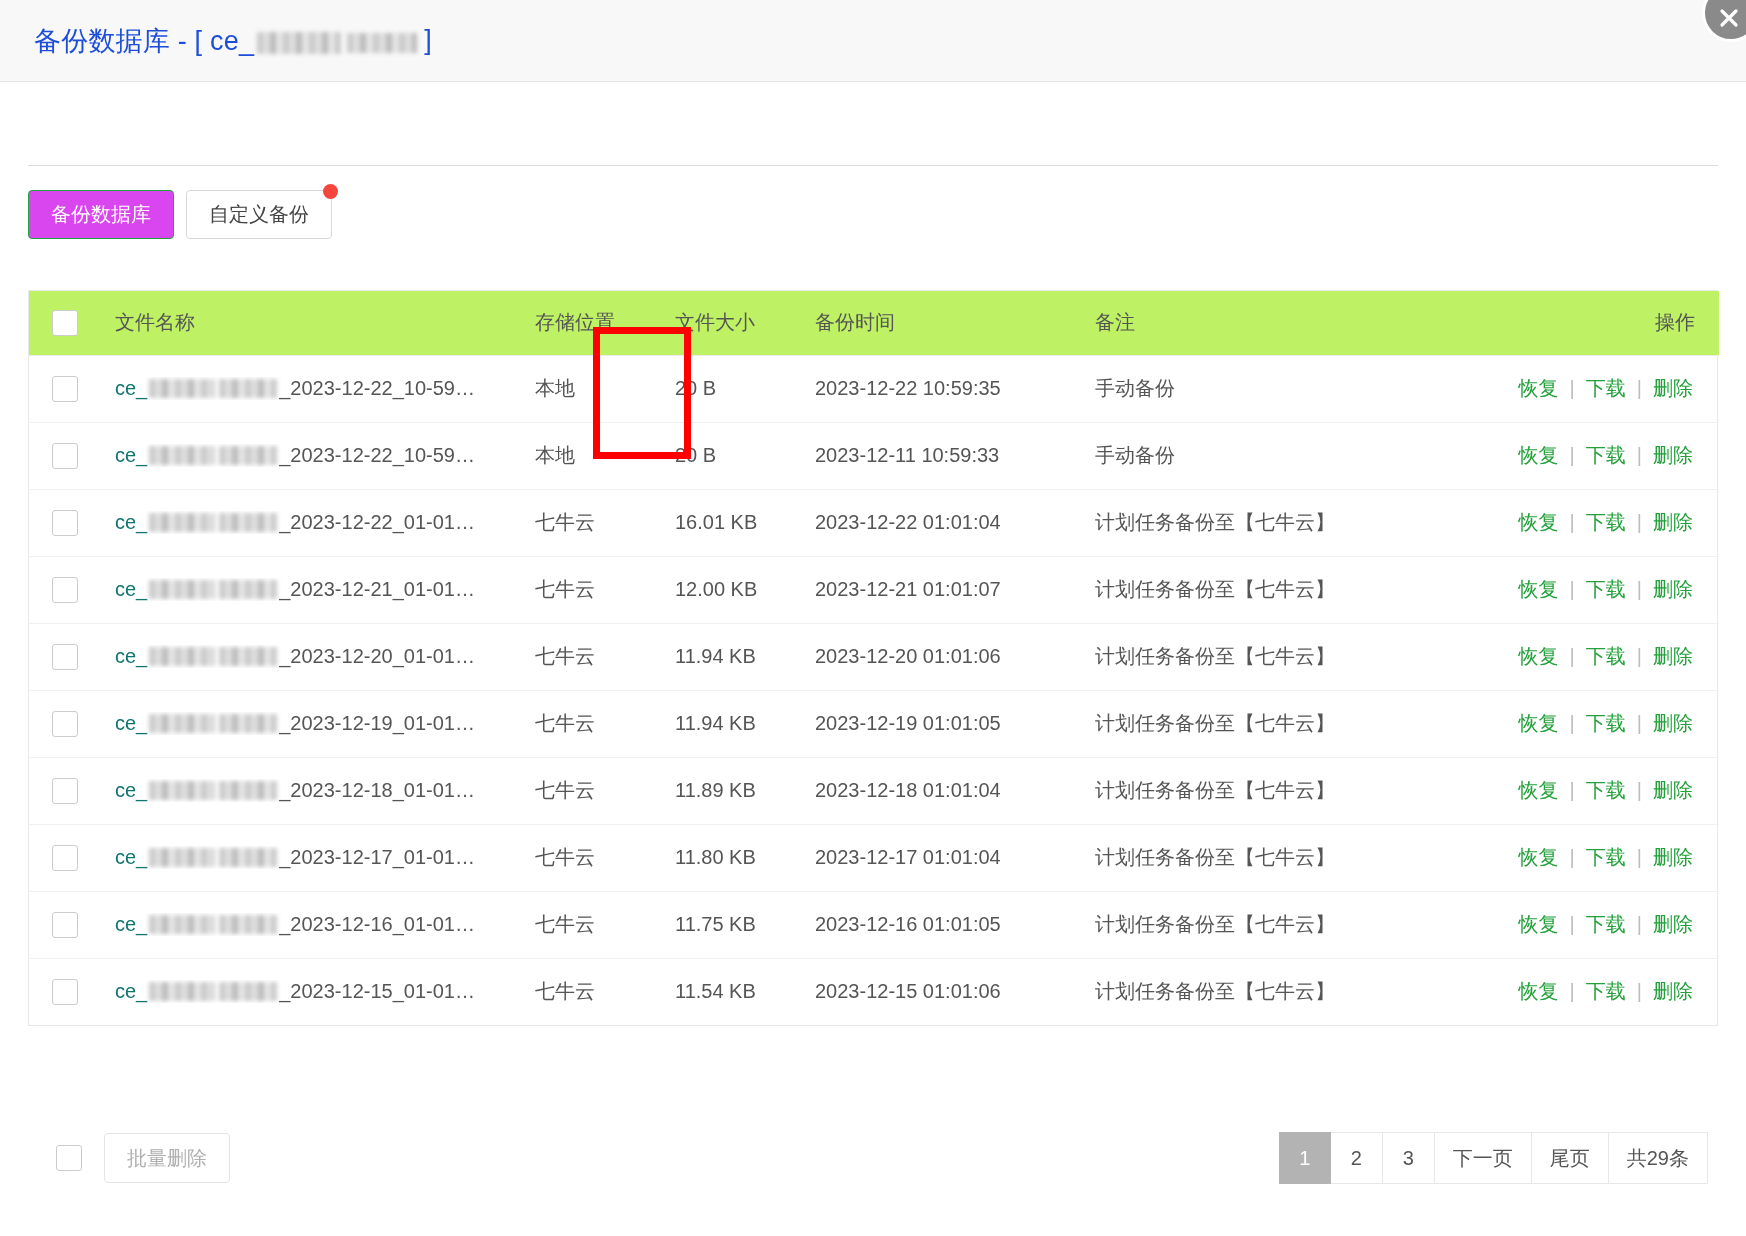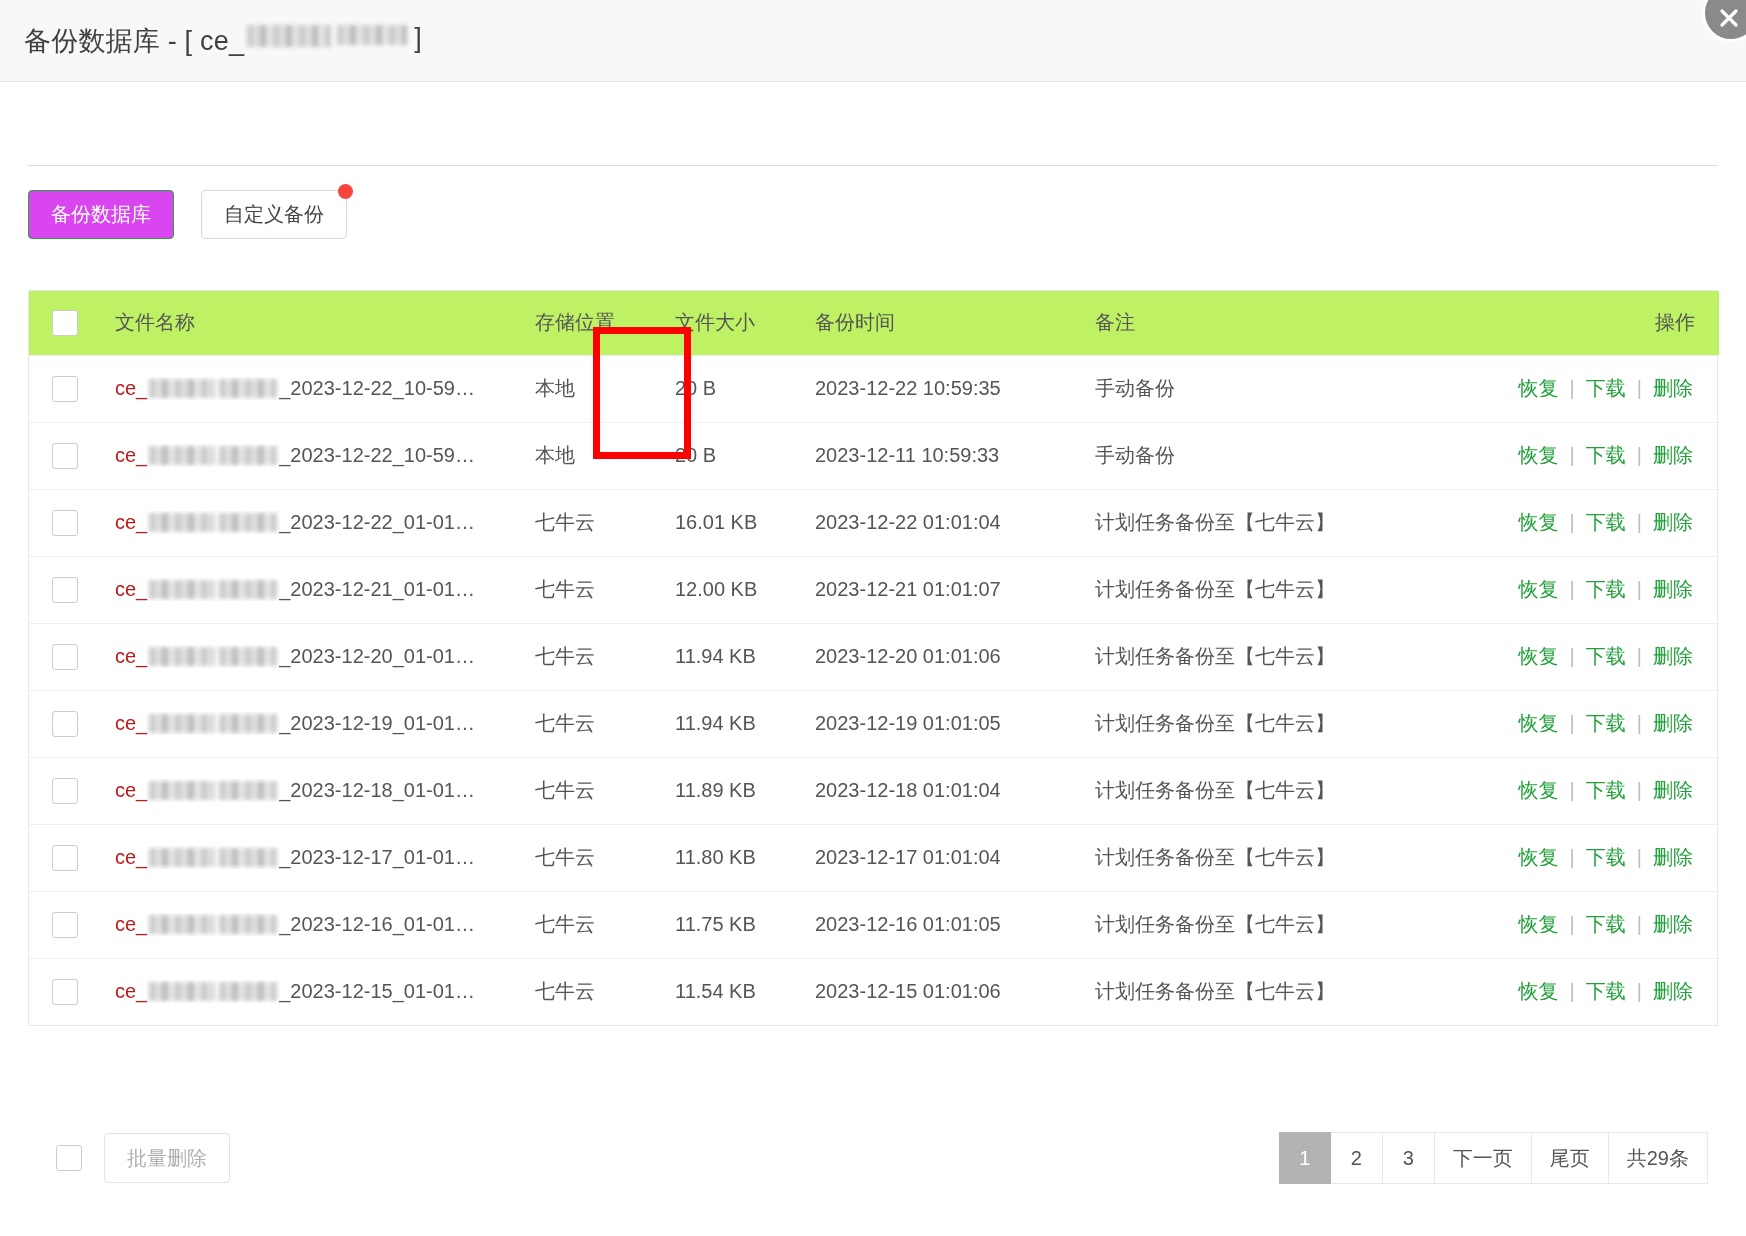--- a/index.html
+++ b/index.html
@@ -20,25 +20,25 @@
   
   .dialog-header {
     position: absolute; left: 0; top: 0;
     width: 1746px; height: 82px;
     background: #f8f8f8;
     border-bottom: 1px solid #e6e6e6;
     display: flex; align-items: center;
   }
   .dialog-title {
     font-size: 27px;
-    color: #404040;
-    padding-left: 24px;
+    color: #1d4ed8;
+    padding-left: 34px;
     letter-spacing: 0.2px;
     white-space: nowrap;
-    display: flex; align-items: flex-start;
+    display: flex; align-items: center;
   }
   .redacted {
     display: inline-block;
     vertical-align: middle;
     border-radius: 1px;
     background: repeating-linear-gradient(90deg,
         #c9c9c9 0px, #c9c9c9 6px,
         #dddddd 6px, #dddddd 13px,
         #b9b9b9 13px, #b9b9b9 19px,
         #e4e4e4 19px, #e4e4e4 26px);
@@ -107,21 +107,21 @@
   }
   .btn-primary {
     background: #d946ef;
     color: #ffffff;
     border: 1px solid #20a53a;
   }
   .btn-default {
     background: #ffffff;
     color: #444444;
     border: 1px solid #d9d9d9;
-    margin-left: 27px;
+    margin-left: 12px;
     position: relative;
   }
   .btn-dot {
     position: absolute;
     right: -7px; top: -7px;
     width: 15px; height: 15px;
     border-radius: 50%;
     background: #f5453d;
   }
 
@@ -178,21 +178,21 @@
     background: #ffffff;
     vertical-align: middle;
     cursor: pointer;
   }
 
   .fname {
     display: inline-flex; align-items: center;
     white-space: nowrap;
     overflow: hidden;
   }
-  .fname .pre { color: #b91c1c; }
+  .fname .pre { color: #0f766e; }
   .fname .rd-a { width: 66px; height: 19px; margin: 0 2px; }
   .fname .rd-b { width: 58px; height: 19px; margin: 0 2px; }
   .fname .post { color: #555; }
 
   .op-links { color: #cfcfcf; white-space: nowrap; }
   .op-links a {
     color: #22a03a;
     text-decoration: none;
     cursor: pointer;
     padding: 0 2px;

